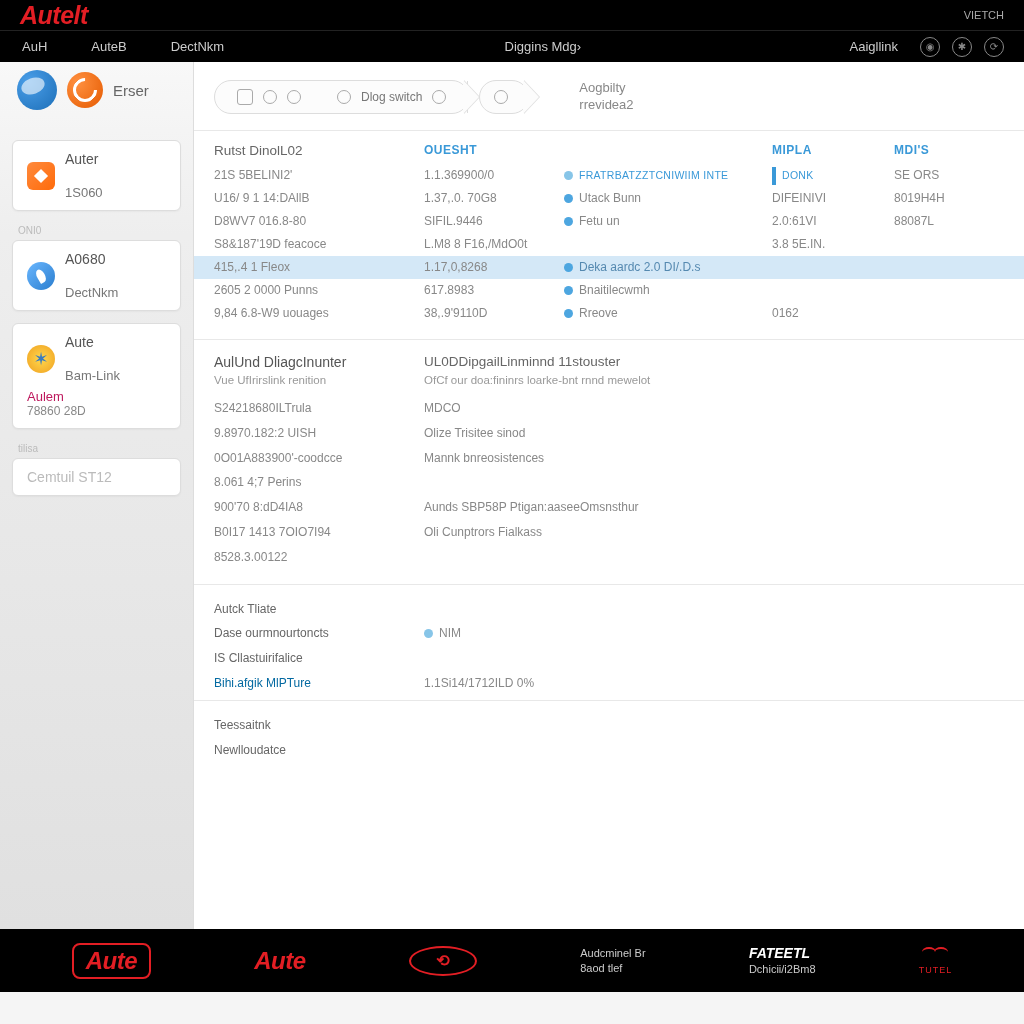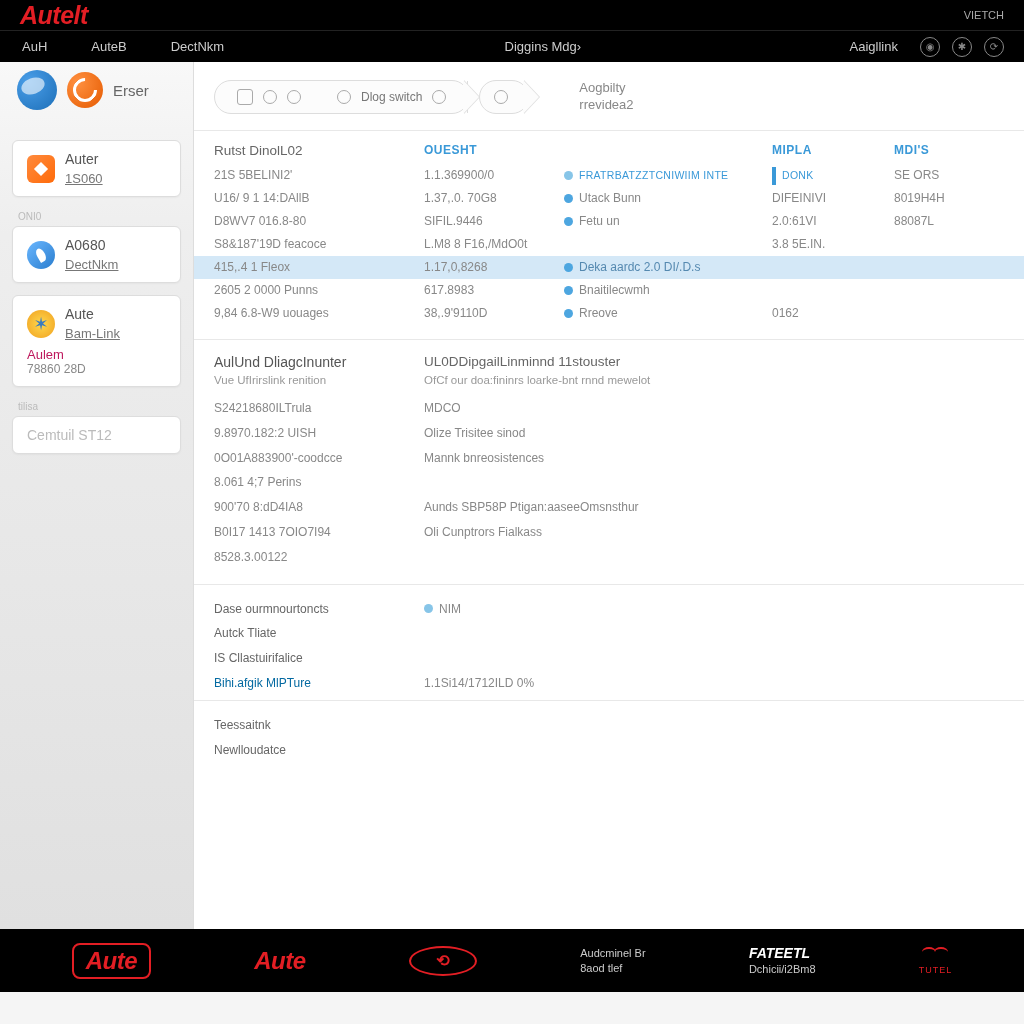--- a/index.html
+++ b/index.html
@@ -28,21 +28,21 @@
 .card { background: #fff; border: 1px solid #ddd; border-radius: 6px; padding: 10px 14px; margin-bottom: 12px; cursor: pointer; box-shadow: 0 1px 2px rgba(0,0,0,0.04); }
 .card-row { display: flex; align-items: center; gap: 10px; }
 .card-icon { width: 28px; height: 28px; border-radius: 6px; display: flex; align-items: center; justify-content: center; flex-shrink: 0; }
 .card-icon.orange { background: linear-gradient(135deg, #ff8a3d, #ff6b0a); }
 .card-icon.orange::after { content: ''; width: 10px; height: 10px; background: #fff; transform: rotate(45deg); }
 .card-icon.blue { background: linear-gradient(135deg, #6ab7ff, #2a7dce); border-radius: 50%; }
 .card-icon.blue::after { content: ''; width: 8px; height: 14px; border-radius: 50% 50% 50% 0; background: #fff; transform: rotate(-30deg); }
 .card-icon.yellow { background: radial-gradient(circle, #ffd84d, #f0a020); border-radius: 50%; position: relative; }
 .card-icon.yellow::after { content: '✶'; color: #3a7bbf; font-size: 18px; }
 .card-title { color: #555; font-size: 14px; font-weight: 500; }
-.card-sub { color: #777; font-size: 13px; margin-top: 4px; text-decoration: underline; }
+.card-sub { color: #777; font-size: 13px; margin-top: 18px; }
 .card-line { color: #be185d; font-size: 13px; margin-top: 6px; }
 .card-line2 { color: #888; font-size: 12px; }
 .card.disabled { color: #bbb; }
 .card.disabled .card-title { color: #bbb; }
 
 .content { flex: 1; background: #fff; overflow-y: auto; }
 
 .breadcrumb-row { display: flex; align-items: center; gap: 20px; padding: 18px 20px 16px; border-bottom: 1px solid #e8e8e8; }
 .crumb-pill { display: flex; align-items: center; border: 1px solid #ddd; border-radius: 18px; height: 34px; padding: 0 4px; background: #fcfcfc; position: relative; }
 .crumb-step { display: flex; align-items: center; gap: 10px; padding: 0 18px; color: #777; font-size: 12px; cursor: pointer; }
@@ -309,28 +309,28 @@
           <div>Oli Cunptrors Fialkass</div>
         </div>
       <div class="s2-row">
           <div class="c1">8528.3.00122</div>
           <div></div>
         </div>
     </div>
 
     <div class="section3">
       <div class="s2-row">
+          <div class="c1" style="color:#666">Autck Tliate</div>
+        </div>
+      <div class="s2-row">
           <div class="c1" style="color:#666">Dase ourmnourtoncts</div>
           <div style="display:flex;align-items:center;gap:6px">
             <span class="dot lite"></span>
             <span>NIM</span>
           </div>
-        </div>
-      <div class="s2-row">
-          <div class="c1" style="color:#666">Autck Tliate</div>
         </div>
       <div class="s2-row">
           <div class="c1" style="color:#666">IS Cllastuirifalice</div>
         </div>
       <div class="s2-row">
           <div class="c1" style="color:#0369a1">Bihi.afgik MlPTure</div>
           <div>1.1Si14/1712ILD 0%</div>
         </div>
     </div>
 

